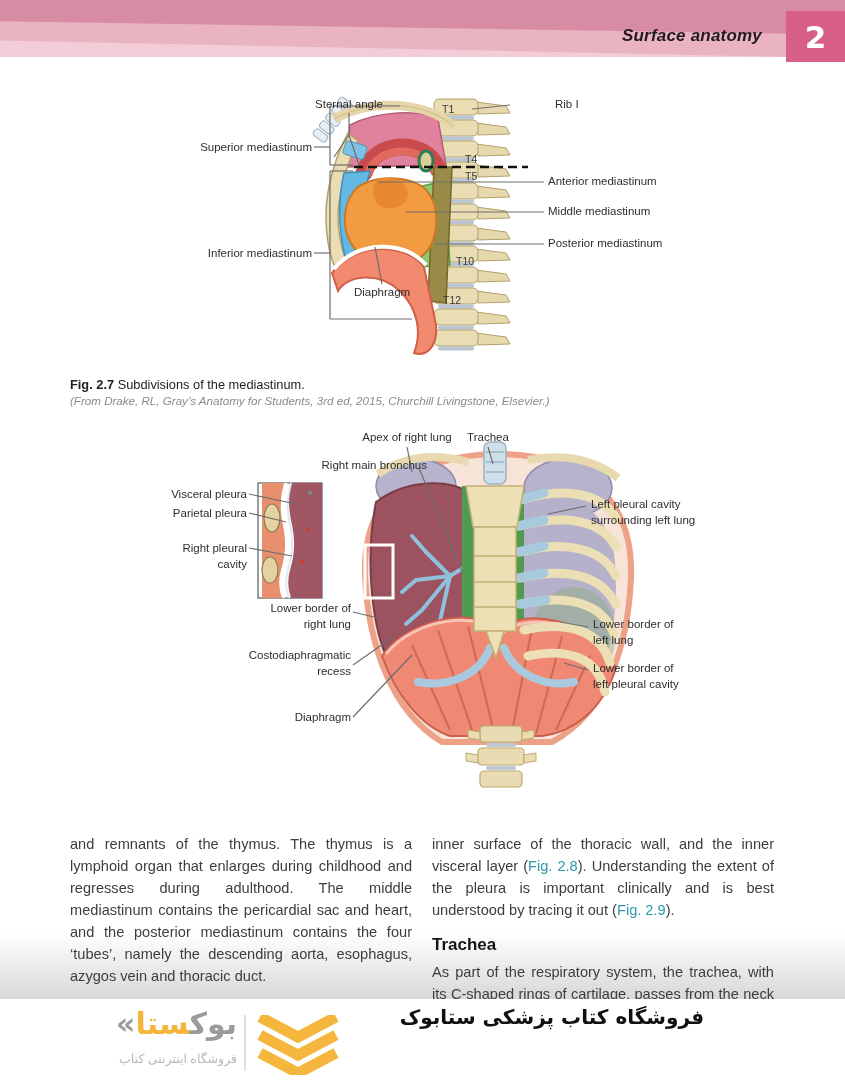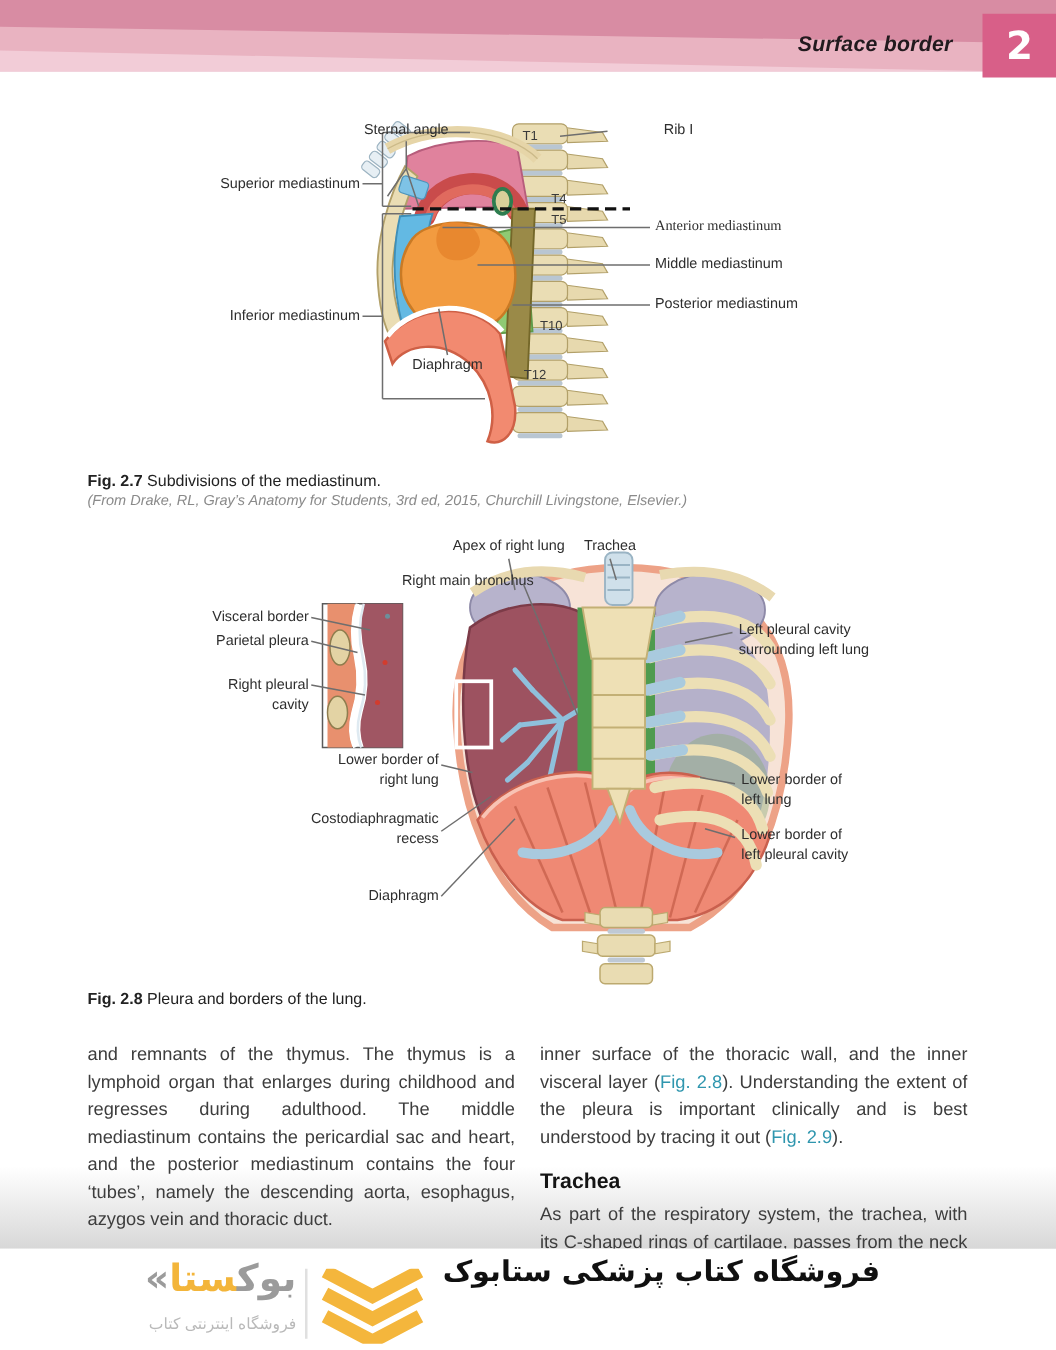--- a/index.html
+++ b/index.html
@@ -39,41 +39,41 @@
   .footer{position:absolute;left:0;top:999px;width:759px;height:81px;background:#fff;}
   .logo-word{position:absolute;left:75px;top:8px;width:162px;text-align:right;
              font-size:30px;font-weight:bold;direction:ltr;
              font-family:"DejaVu Sans",sans-serif;line-height:34px;}
   .logo-word .g{color:#9b9b9b;}
   .logo-word .y{color:#f3b53a;}
   .logo-tag{position:absolute;left:77px;top:52px;width:160px;text-align:right;
             font-size:12.5px;color:#b9b9b9;font-family:Liberation Sans, sans-serif;}
   .logo-div{position:absolute;left:244px;top:16px;width:2px;height:56px;background:#e0e0e0;}
   .logo-chev{position:absolute;left:254px;top:16px;}
-  .f-line1{position:absolute;right:55px;top:6px;font-size:23px;font-weight:600;color:#101010;
+  .f-line1{position:absolute;right:55px;top:6px;font-size:20px;font-weight:600;color:#101010;
            direction:rtl;font-family:"DejaVu Sans",sans-serif;}
   .f-url{position:absolute;right:48px;top:38px;font-size:25px;font-weight:bold;
          letter-spacing:8px;color:#101010;font-family:"Liberation Sans",sans-serif;}
   .f-url .y{color:#f3b53a;}
 </style>
 </head>
 <body>
 
 <div class="page">
 
   <div class="header">
     <div class="h-band1"></div>
     <div class="h-band2"></div>
-    <div class="h-title">Surface border</div>
+    <div class="h-title">Surface anatomy</div>
   </div>
   <div class="page-tab">
     <span>2</span>
   </div>
 
-  <div class="figbox" style="left:58px;top:95px;width:600px;height:272px;">
+  <div class="figbox" style="left:82px;top:95px;width:600px;height:272px;">
     <svg width="600" height="272" viewBox="0 0 600 272">
       <defs>
         <g id="vert">
           <polygon points="394,3 424,7 428,14 396,15" fill="#e7d9ae" stroke="#b2a069" stroke-width="1"></polygon>
           <rect x="352" y="0" width="44" height="16" rx="5" fill="#ead{b}" style="fill:#eaddb4" stroke="#b2a069" stroke-width="1"></rect>
           <rect x="356" y="16.5" width="36" height="4" rx="2" fill="#b9c6d2"></rect>
         </g>
       </defs>
 
       <use href="#vert" y="4"></use>
@@ -139,21 +139,21 @@
         <line x1="248" y1="224" x2="330" y2="224"></line>
         <line x1="462" y1="87" x2="296" y2="87"></line>
         <line x1="462" y1="117" x2="324" y2="117"></line>
         <line x1="462" y1="149" x2="352" y2="149"></line>
         <line x1="300" y1="189" x2="293" y2="152"></line>
       </g>
     </svg>
     <span class="lbl c" style="left:267px;top:2px;">Sternal angle</span>
     <span class="lbl" style="left:433px;top:2px;padding-left:40px;">Rib I</span>
     <span class="lbl r" style="right:370px;top:45px;">Superior mediastinum</span>
-    <span class="lbl" style="left:466px;top:79px;font-family:Liberation Serif, serif;">Anterior mediastinum</span>
+    <span class="lbl" style="left:466px;top:79px;">Anterior mediastinum</span>
     <span class="lbl" style="left:466px;top:109px;">Middle mediastinum</span>
     <span class="lbl" style="left:466px;top:141px;">Posterior mediastinum</span>
     <span class="lbl r" style="right:370px;top:151px;">Inferior mediastinum</span>
     <span class="lbl c" style="left:300px;top:190px;">Diaphragm</span>
     <span class="vlbl" style="left:360px;top:8px;">T1</span>
     <span class="vlbl" style="left:383px;top:58px;">T4</span>
     <span class="vlbl" style="left:383px;top:75px;">T5</span>
     <span class="vlbl" style="left:374px;top:160px;">T10</span>
     <span class="vlbl" style="left:361px;top:199px;">T12</span>
   </div>
@@ -270,39 +270,36 @@
         <line x1="203" y1="235" x2="243" y2="207"></line>
         <line x1="203" y1="287" x2="262" y2="225"></line>
         <line x1="436" y1="76" x2="398" y2="84"></line>
         <line x1="438" y1="197" x2="410" y2="192"></line>
         <line x1="438" y1="240" x2="414" y2="233"></line>
       </g>
     </svg>
     <span class="lbl c" style="left:257px;top:0px;">Apex of right lung</span>
     <span class="lbl c" style="left:338px;top:0px;">Trachea</span>
     <span class="lbl r" style="right:363px;top:28px;">Right main bronchus</span>
-    <span class="lbl r" style="right:543px;top:57px;">Visceral border</span>
+    <span class="lbl r" style="right:543px;top:57px;">Visceral pleura</span>
     <span class="lbl r" style="right:543px;top:76px;">Parietal pleura</span>
     <span class="lbl r" style="right:543px;top:111px;">Right pleural cavity</span>
     <span class="lbl r" style="right:439px;top:171px;">Lower border of
 right lung</span>
     <span class="lbl r" style="right:439px;top:218px;margin-left:16px;">Costodiaphragmatic
 recess</span>
     <span class="lbl r" style="right:439px;top:280px;">Diaphragm</span>
     <span class="lbl" style="left:441px;top:67px;">Left pleural cavity
 surrounding left lung</span>
     <span class="lbl" style="left:443px;top:187px;">Lower border of
 left lung</span>
     <span class="lbl" style="left:443px;top:231px;">Lower border of
 left pleural cavity</span>
   </div>
 
-  <div class="caption" style="top:791px;">
-    <b>Fig. 2.8</b><span> Pleura and borders of the lung.</span>
-  </div>
 
   <div class="bottom-shade"></div>
 
   <div class="col" style="left:70px;">
     <p>and remnants of the thymus. The thymus is a lymphoid organ that enlarges during childhood and regresses during adulthood. The middle mediastinum contains the pericardial sac and heart, and the posterior mediastinum contains the four ‘tubes’, namely the descending aorta, esophagus, azygos vein and thoracic duct.</p>
 
   </div>
   <div class="col" style="left:432px;">
     <p><span>inner surface of the thoracic wall, and the inner visceral layer (</span><span class="figref">Fig. 2.8</span><span>). Understanding the extent of the pleura is important clinically and is best understood by tracing it out (</span><span class="figref">Fig. 2.9</span><span>).</span></p>
     <h3>Trachea</h3>

